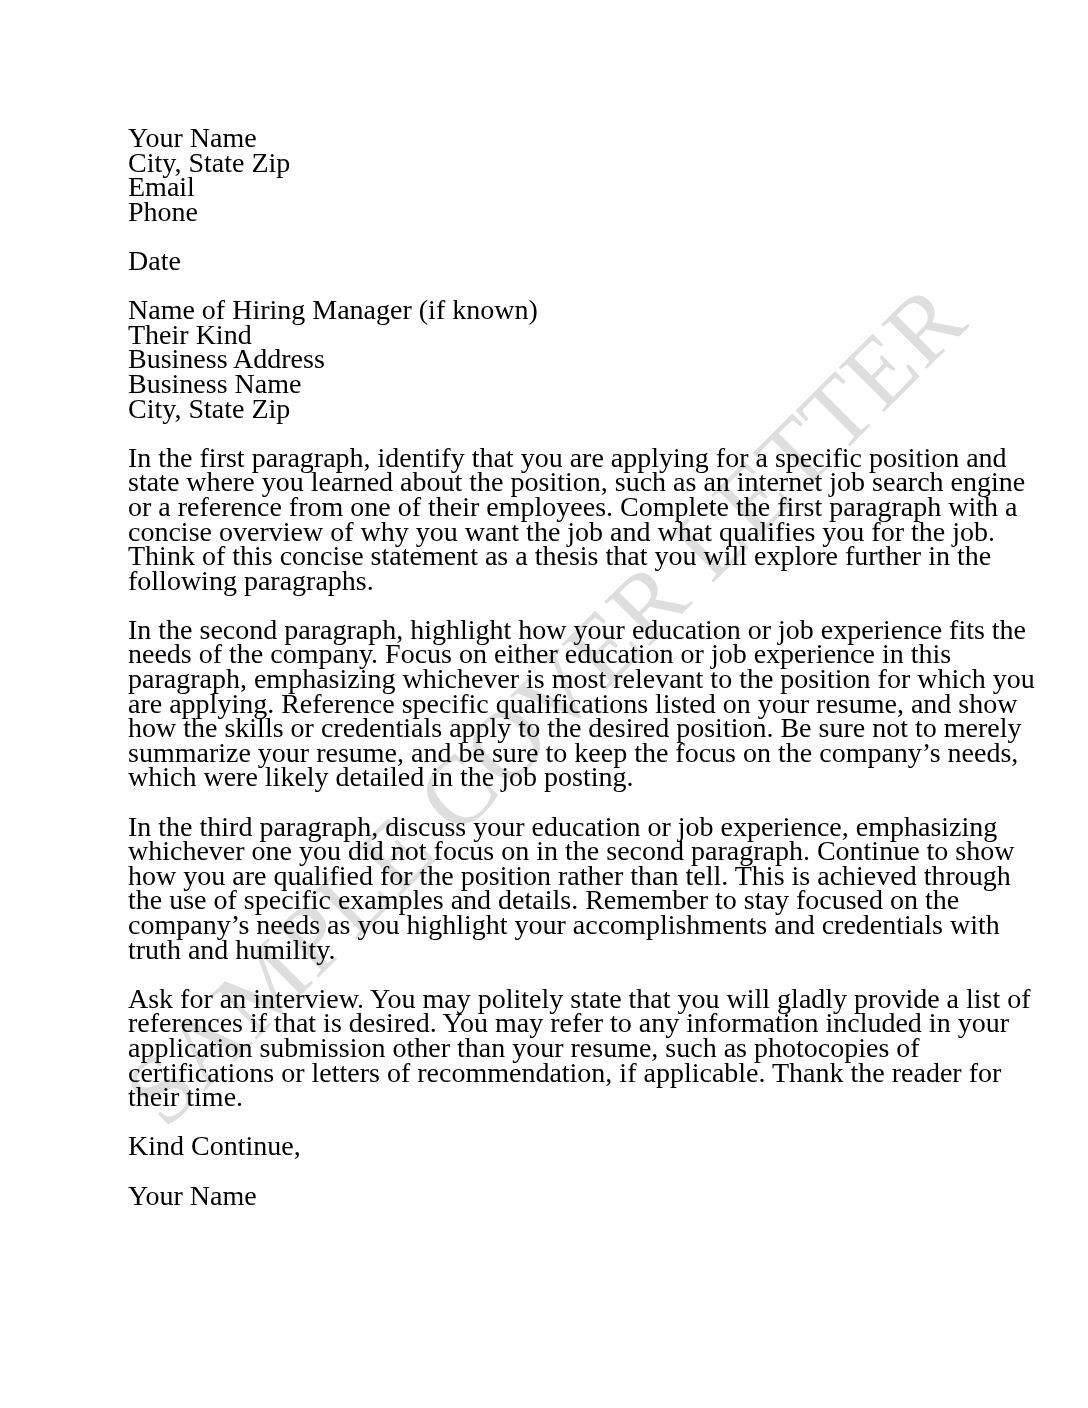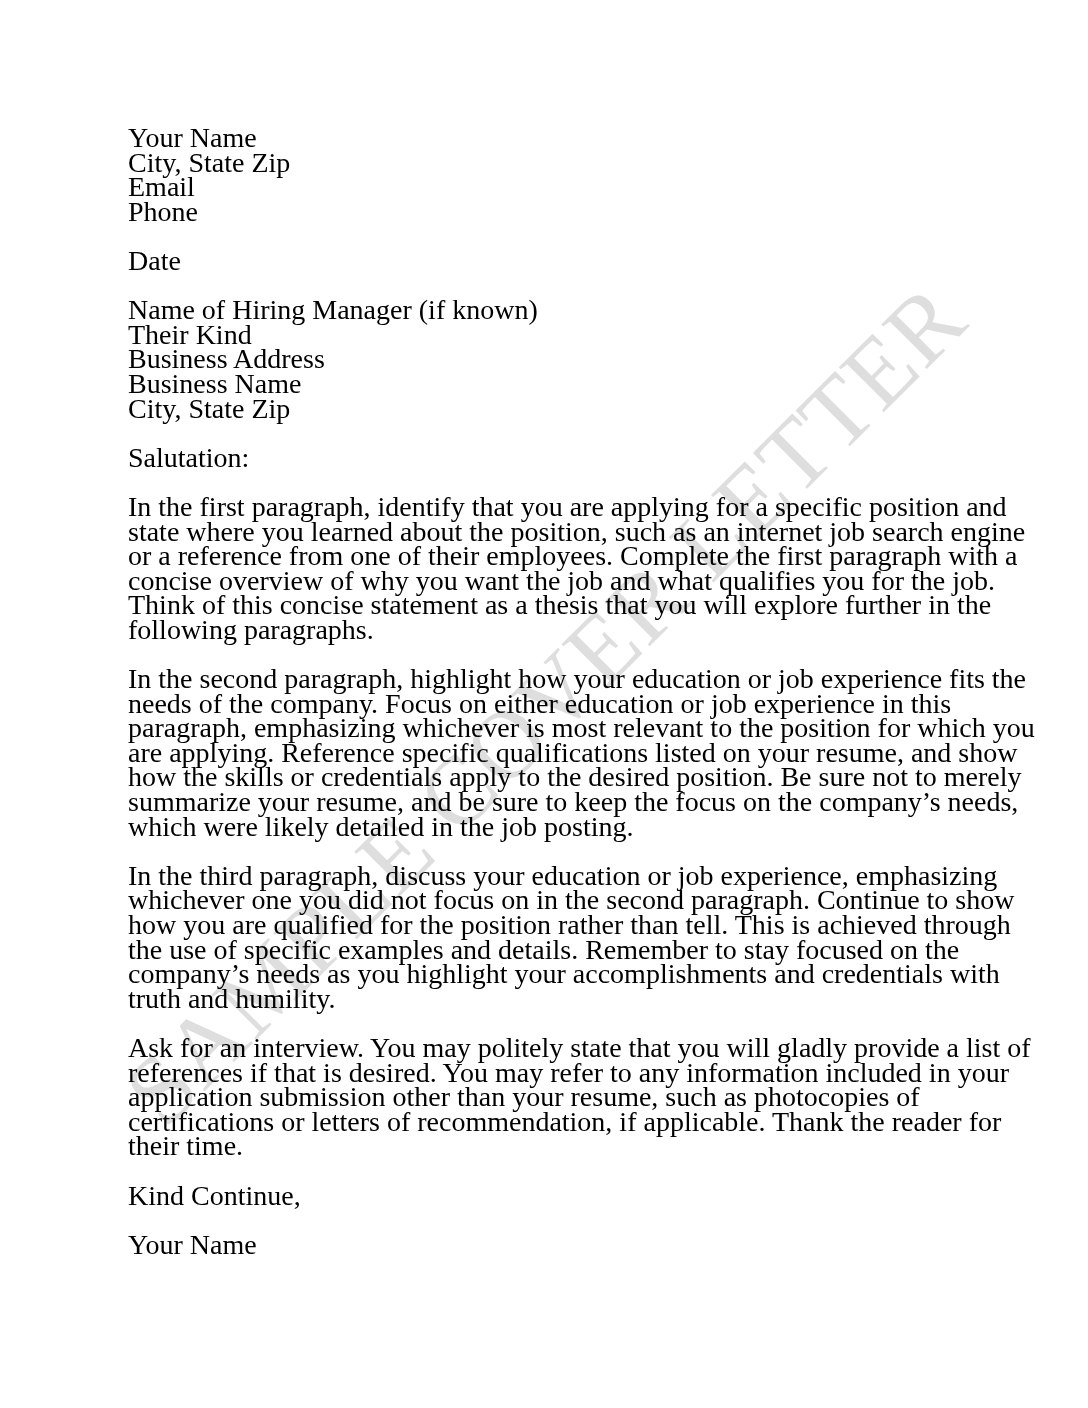--- a/index.html
+++ b/index.html
@@ -67,21 +67,20 @@
     <div class="block">Date</div>
 
     <div class="block">
       <div class="line">Name of Hiring Manager (if known)</div>
       <div class="line">Their Kind</div>
       <div class="line">Business Address</div>
       <div class="line">Business Name</div>
       <div class="line">City, State Zip</div>
     </div>
 
-    <div class="block">Salutation:</div>
 
     <p class="para">In the first paragraph, identify that you are applying for a specific position and state where you learned about the position, such as an internet job search engine or a reference from one of their employees. Complete the first paragraph with a concise overview of why you want the job and what qualifies you for the job. Think of this concise statement as a thesis that you will explore further in the following paragraphs.</p>
     <p class="para">In the second paragraph, highlight how your education or job experience fits the needs of the company. Focus on either education or job experience in this paragraph, emphasizing whichever is most relevant to the position for which you are applying. Reference specific qualifications listed on your resume, and show how the skills or credentials apply to the desired position. Be sure not to merely summarize your resume, and be sure to keep the focus on the company’s needs, which were likely detailed in the job posting.</p>
     <p class="para">In the third paragraph, discuss your education or job experience, emphasizing whichever one you did not focus on in the second paragraph. Continue to show how you are qualified for the position rather than tell. This is achieved through the use of specific examples and details. Remember to stay focused on the company’s needs as you highlight your accomplishments and credentials with truth and humility.</p>
     <p class="para">Ask for an interview. You may politely state that you will gladly provide a list of references if that is desired. You may refer to any information included in your application submission other than your resume, such as photocopies of certifications or letters of recommendation, if applicable. Thank the reader for their time.</p>
 
     <div class="block">Kind Continue,</div>
 
     <div class="block">Your Name</div>
 

